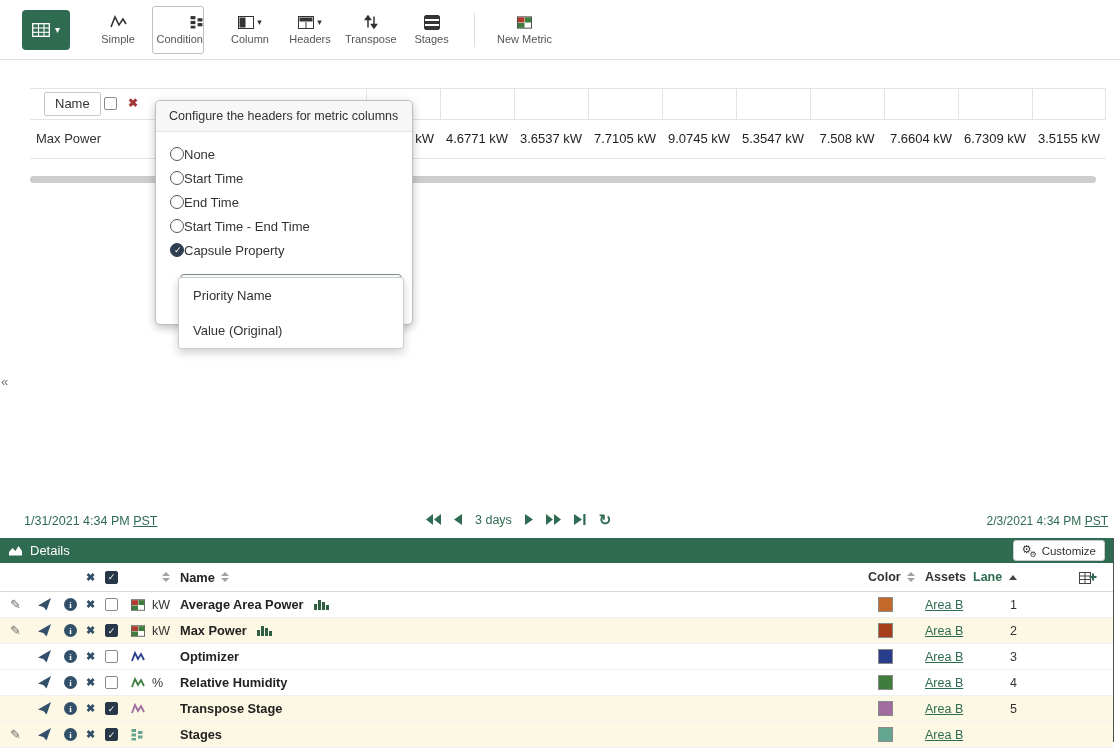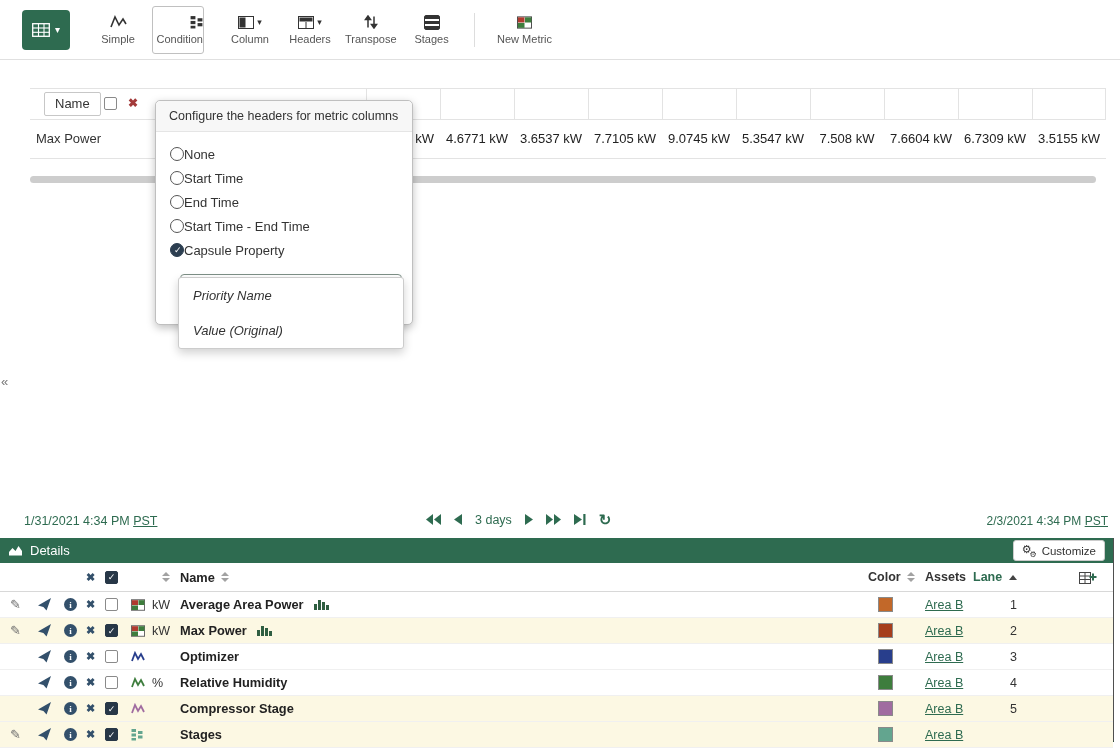--- a/index.html
+++ b/index.html
@@ -52,21 +52,21 @@
   .popup-body{padding:10px 14px 12px;}
   .radio-row{display:flex;align-items:center;height:24px;cursor:pointer;}
   .radio{width:14px;height:14px;border:1.5px solid #555;border-radius:50%;box-sizing:border-box;position:relative;background:#fff;flex:0 0 14px;}
   .radio.checked{background:#2c3e50;border-color:#2c3e50;}
   .radio.checked::after{content:"✓";color:#fff;font-size:9px;position:absolute;left:3px;top:0.5px;}
   .radio-label{color:#333;font-size:13px;}
   .cap-select{margin:12px 0 0 10px;width:222px;height:38px;border:1px solid #7d8f86;border-radius:4px;
     display:flex;align-items:center;justify-content:space-between;padding:0 11px;box-sizing:border-box;background:#fff;cursor:pointer;}
   .cap-select .ph{color:#9a9a9a;}
   .cap-menu{position:absolute;left:178px;top:277px;width:226px;background:#fff;border:1px solid #ccc;
-    border-radius:3px;box-shadow:0 4px 10px rgba(0,0,0,.18);z-index:25;box-sizing:border-box;font-style:italic;}
+    border-radius:3px;box-shadow:0 4px 10px rgba(0,0,0,.18);z-index:25;box-sizing:border-box;}
   .cap-menu .item{padding:10px 14px;color:#333;cursor:pointer;}
 
   
   .timebar{position:absolute;left:0;top:508px;width:1113px;height:28px;color:var(--green);}
   .tb-left{position:absolute;left:24px;top:6px;font-size:12.5px;}
   .tb-right{position:absolute;right:5px;top:6px;font-size:12px;}
   .tz-link{text-decoration:underline;cursor:pointer;}
   .tb-center{position:absolute;left:426px;top:4px;display:flex;align-items:center;gap:13px;color:var(--green);}
   .nav-icn{display:inline-flex;align-items:center;cursor:pointer;}
   .refresh{font-size:15px;font-weight:bold;line-height:1;cursor:pointer;}
@@ -566,21 +566,21 @@
         <span class="dc c-check">
           <span class="cbx on"></span>
         </span>
         <span class="dc c-type">
           <svg width="14" height="12" viewBox="0 0 14 12">
             <polyline points="1,10 4,2 7,8 10,3 13,9" fill="none" stroke="#a06ca0" stroke-width="1.8"></polyline>
           </svg>
         </span>
         <span class="dc c-unit"></span>
         <span class="dc c-name">
-          <b>Compressor Stage</b>
+          <b>Transpose Stage</b>
         </span>
         <span class="dc c-color">
           <span class="swatch" style="background:#a06ca0"></span>
         </span>
         <span class="dc c-assets">
           <a class="asset-link">Area B</a>
         </span>
         <span class="dc c-lane">5</span>
       </div>
       <div class="drow hl">

